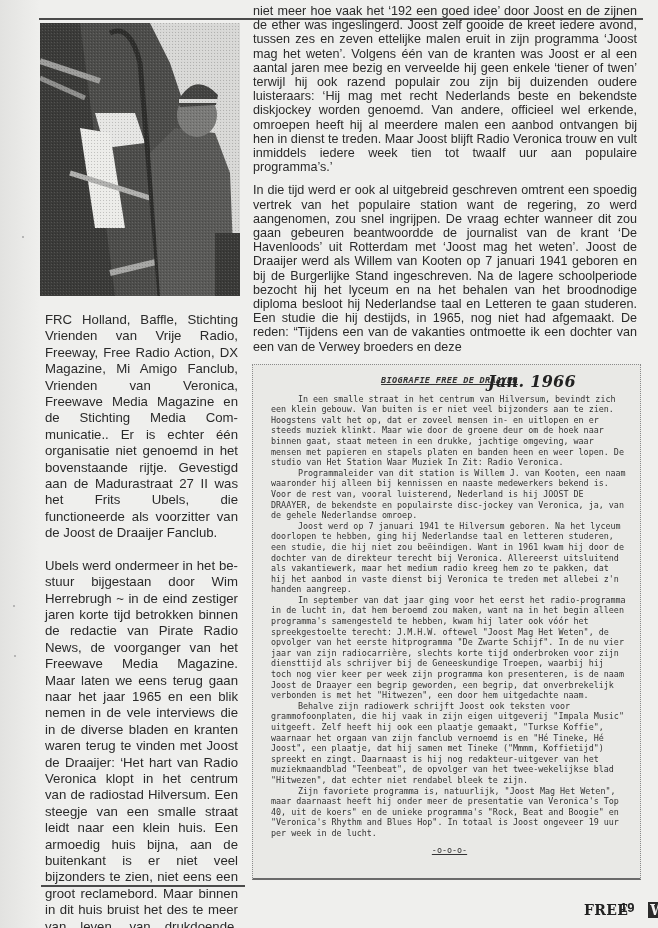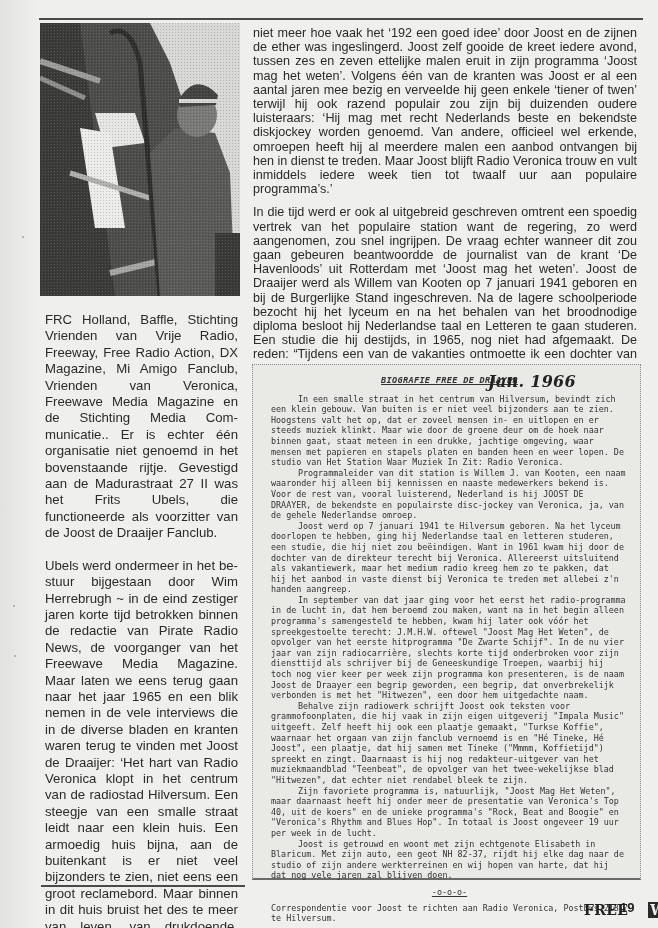--- a/index.html
+++ b/index.html
@@ -27,21 +27,21 @@
   .left-col {
     position:absolute; left:45px; top:296px; width:193px;
     font-size:13.2px; line-height:16.4px; text-align:justify;
     hyphens:manual;
   }
   .left-col p { margin:16px 0 8px 0; }
   .bottom-rule-left {
     position:absolute; left:41px; top:885px; width:204px; height:2px; background:#4a4a4a;
   }
   .right-col {
-    position:absolute; left:253px; top:26px; width:384px;
+    position:absolute; left:253px; top:4px; width:384px;
     font-size:12.6px; line-height:14.2px; text-align:justify;
   }
   .right-col p { margin:0 0 9px 0; }
   .typed-box {
     position:absolute; left:252px; top:364px; width:389px; height:516px;
     border:1px dotted #8a8a8a; border-bottom:2px solid #6a6a6a;
     background:#e9e9e6;
     font-family:"DejaVu Sans Mono", monospace;
     font-size:8.4px; line-height:10.6px; color:#333;
     box-sizing:border-box; padding:10px 12px 0 18px;
@@ -128,23 +128,21 @@
   <div class="typed-title">
     <span>BIOGRAFIE FREE DE DRAAYER</span>
     <span class="handwritten">Jan. 1966</span>
   </div>
   <p class="indent">In een smalle straat in het centrum van Hilversum, bevindt zich een klein gebouw. Van buiten is er niet veel bijzonders aan te zien. Hoogstens valt het op, dat er zoveel mensen in- en uitlopen en er steeds muziek klinkt. Maar wie door de groene deur om de hoek naar binnen gaat, staat meteen in een drukke, jachtige omgeving, waar mensen met papieren en stapels platen en banden heen en weer lopen. De studio van Het Station Waar Muziek In Zit: Radio Veronica.</p>
   <p class="indent">Programmaleider van dit station is Willem J. van Kooten, een naam waaronder hij alleen bij kennissen en naaste medewerkers bekend is. Voor de rest van, vooral luisterend, Nederland is hij JOOST DE DRAAYER, de bekendste en populairste disc-jockey van Veronica, ja, van de gehele Nederlandse omroep.</p>
   <p class="indent">Joost werd op 7 januari 1941 te Hilversum geboren. Na het lyceum doorlopen te hebben, ging hij Nederlandse taal en letteren studeren, een studie, die hij niet zou beëindigen. Want in 1961 kwam hij door de dochter van de direkteur terecht bij Veronica. Allereerst uitsluitend als vakantiewerk, maar het medium radio kreeg hem zo te pakken, dat hij het aanbod in vaste dienst bij Veronica te treden met allebei z'n handen aangreep.</p>
   <p class="indent">In september van dat jaar ging voor het eerst het radio-programma in de lucht in, dat hem beroemd zou maken, want na in het begin alleen programma's samengesteld te hebben, kwam hij later ook vóór het spreekgestoelte terecht: J.M.H.W. oftewel "Joost Mag Het Weten", de opvolger van het eerste hitprogramma "De Zwarte Schijf". In de nu vier jaar van zijn radiocarrière, slechts korte tijd onderbroken voor zijn diensttijd als schrijver bij de Geneeskundige Troepen, waarbij hij toch nog vier keer per week zijn programma kon presenteren, is de naam Joost de Draayer een begrip geworden, een begrip, dat onverbrekelijk verbonden is met het "Hitwezen", een door hem uitgedachte naam.</p>
   <p class="indent">Behalve zijn radiowerk schrijft Joost ook teksten voor grammofoonplaten, die hij vaak in zijn eigen uitgeverij "Impala Music" uitgeeft. Zelf heeft hij ook een plaatje gemaakt, "Turkse Koffie", waarnaar het orgaan van zijn fanclub vernoemd is en "Hé Tineke, Hé Joost", een plaatje, dat hij samen met Tineke ("Mmmm, Koffietijd") spreekt en zingt. Daarnaast is hij nog redakteur-uitgever van het muziekmaandblad "Teenbeat", de opvolger van het twee-wekelijkse blad "Hitwezen", dat echter niet rendabel bleek te zijn.</p>
   <p class="indent">Zijn favoriete programma is, natuurlijk, "Joost Mag Het Weten", maar daarnaast heeft hij onder meer de presentatie van Veronica's Top 40, uit de koers" en de unieke programma's "Rock, Beat and Boogie" en "Veronica's Rhythm and Blues Hop". In totaal is Joost ongeveer 19 uur per week in de lucht.</p>
-  <p class="indent">Joost is getrouwd en woont met zijn echtgenote Elisabeth in Blaricum. Met zijn auto, een     geot NH 82-37, rijdt hij elke dag naar de studio of zijn andere werkterreinen en wij hopen van harte, dat hij dat nog vele jaren zal blijven doen.</p>
   <div class="typed-sep">-o-o-o-</div>
-  <p>Correspondentie voor Joost te richten aan Radio Veronica, Postbus 218 te Hilversum.</p>
 
 </div>
 
 <div class="footer-logo">
   <span class="logo-free">FREE</span>
   <span class="logo-wave">WAVE</span>
 </div>
 <div class="page-number">19</div>
 
 </body></html>

